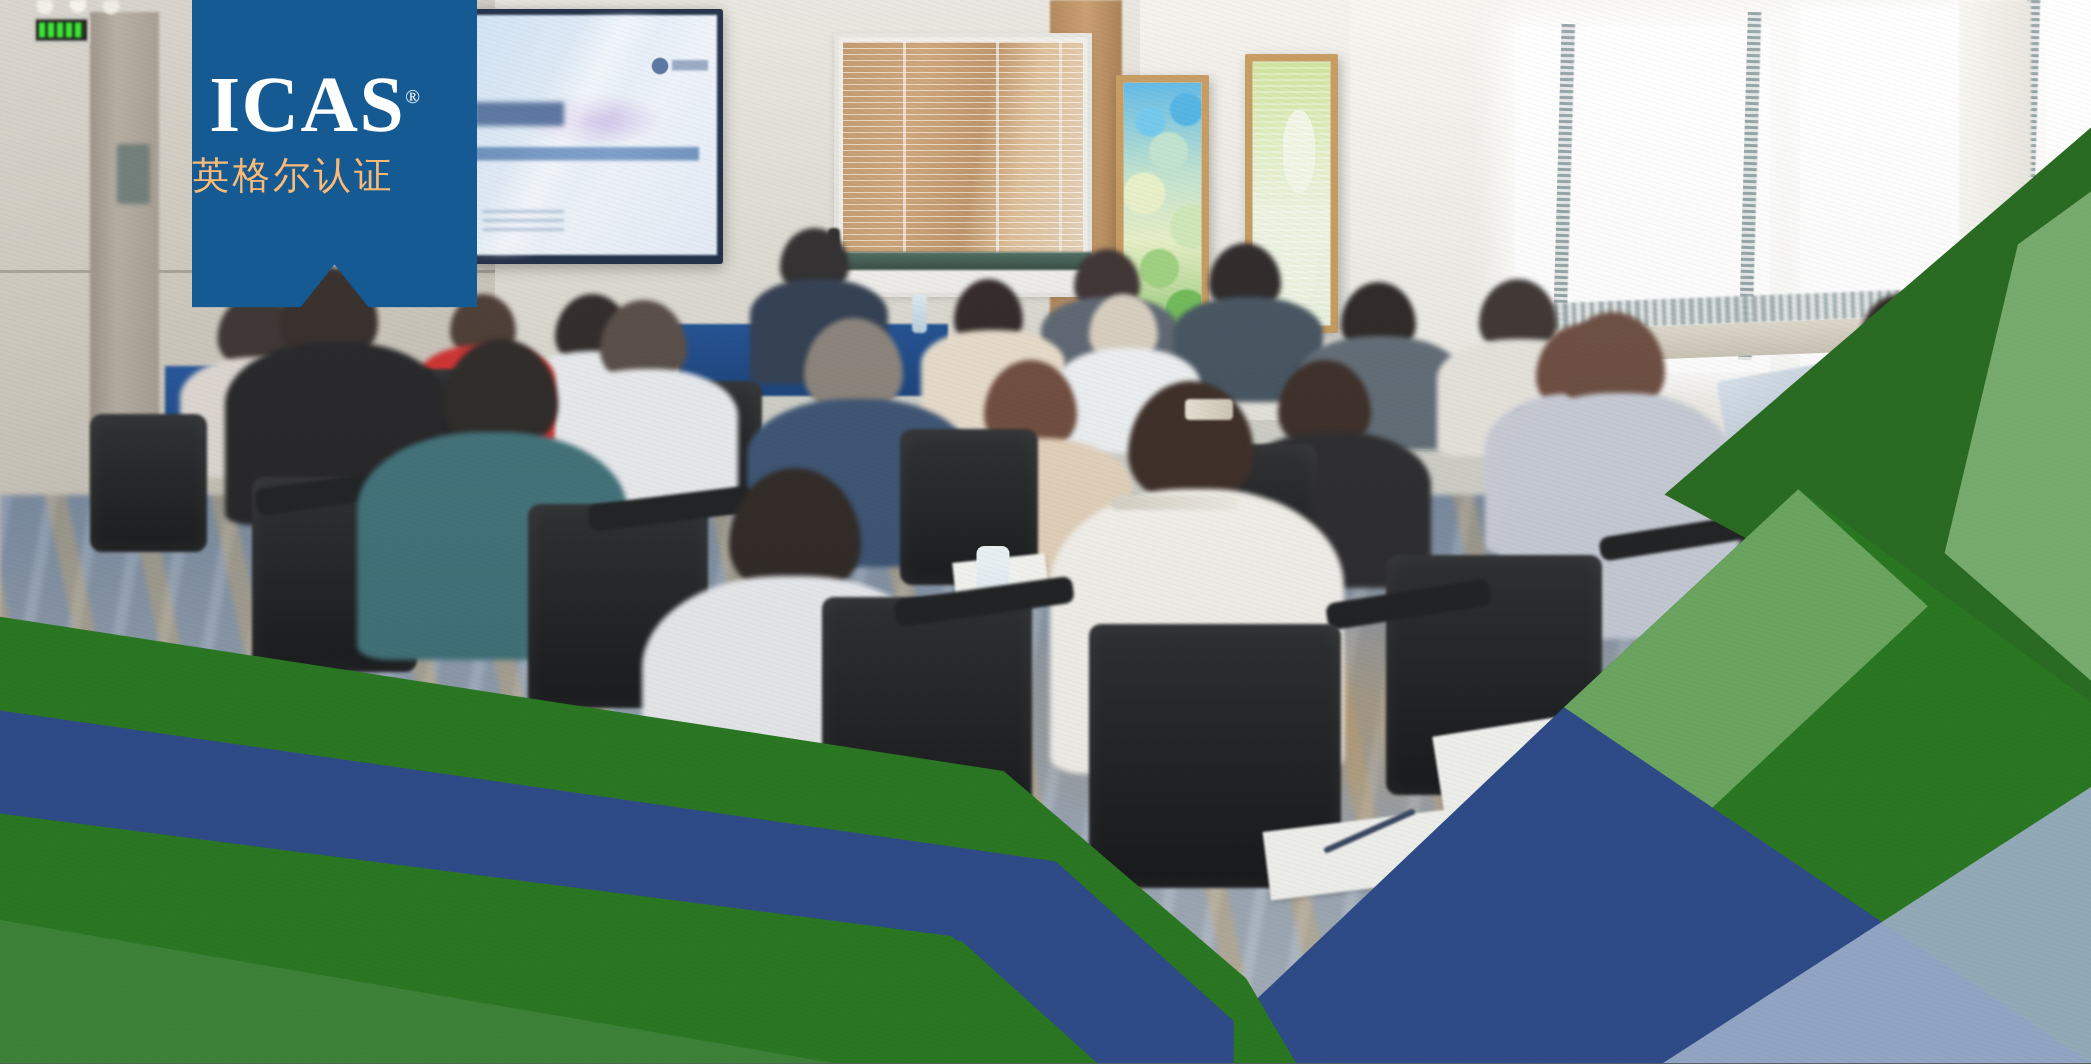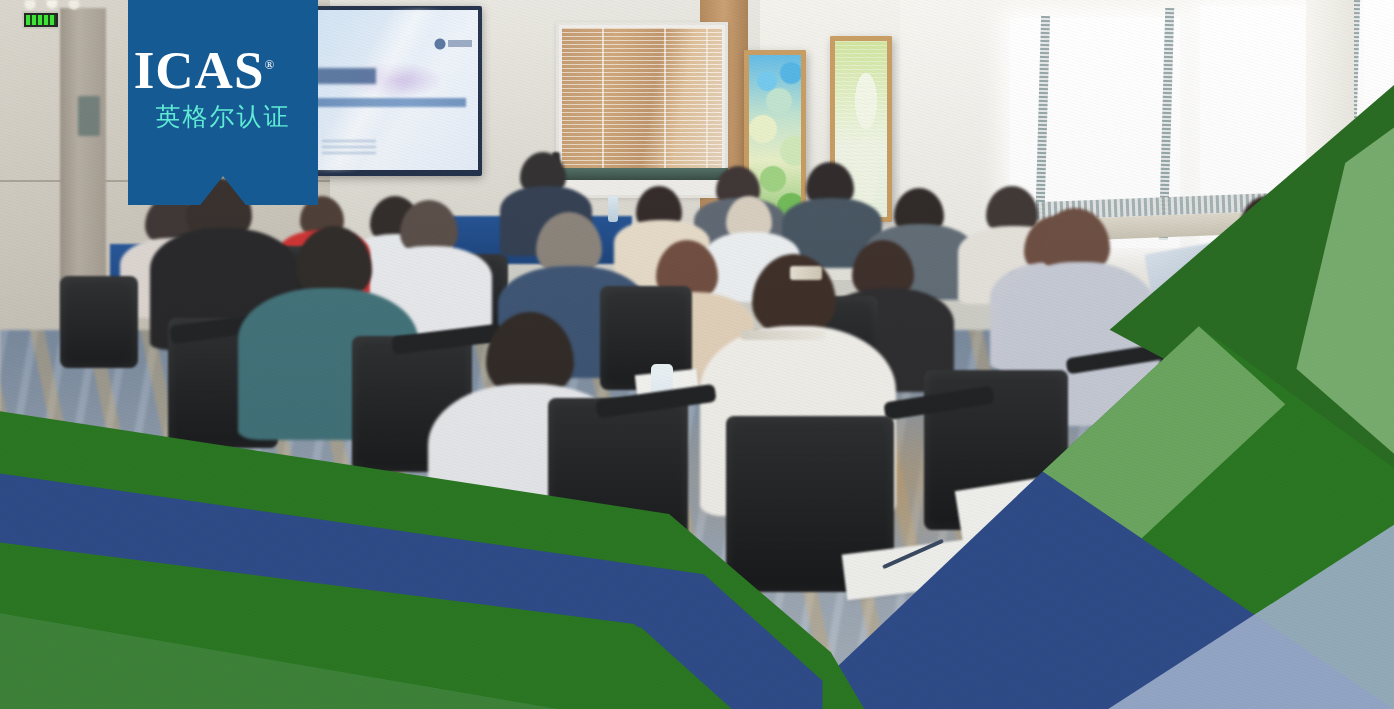--- a/index.html
+++ b/index.html
@@ -396,28 +396,28 @@
     pointer-events:none;
   }
 
   
   .logo-box{
     position:absolute; left:128px; top:0; width:190px; height:205px;
     background:#155a92;
     clip-path:polygon(0 0, 100% 0, 100% 100%, 62% 100%, 50% 86%, 38% 100%, 0 100%);
   }
   .logo-mark{
-    position:absolute; left:0; top:44px; width:153px; text-align:center;
+    position:absolute; left:0; top:44px; width:153px; text-align:right;
     color:#fff; font-family:"Liberation Serif", serif; font-weight:bold;
     font-size:53px; letter-spacing:1px; line-height:1;
   }
   .logo-mark sup{ font-size:13px; vertical-align:super; font-weight:normal; }
   .logo-cn{
-    position:absolute; left:0; top:104px; width:190px; text-align:center;
-    color:#5eead4; font-family:"DejaVu Sans", sans-serif; font-size:25px;
+    position:absolute; left:0; top:104px; width:190px; 
+    color:#fdba74; font-family:"DejaVu Sans", sans-serif; font-size:25px;
     letter-spacing:2px; line-height:1;
   }
 
   
   .band{ position:absolute; inset:0; pointer-events:none; }
   .band > div{ position:absolute; inset:0; }
 
   .g-green-top{
     background:#2a7622;
     clip-path:polygon(0 58.0%, 48% 72.5%, 59.6% 92.0%, 62.0% 100%, 0 100%);

